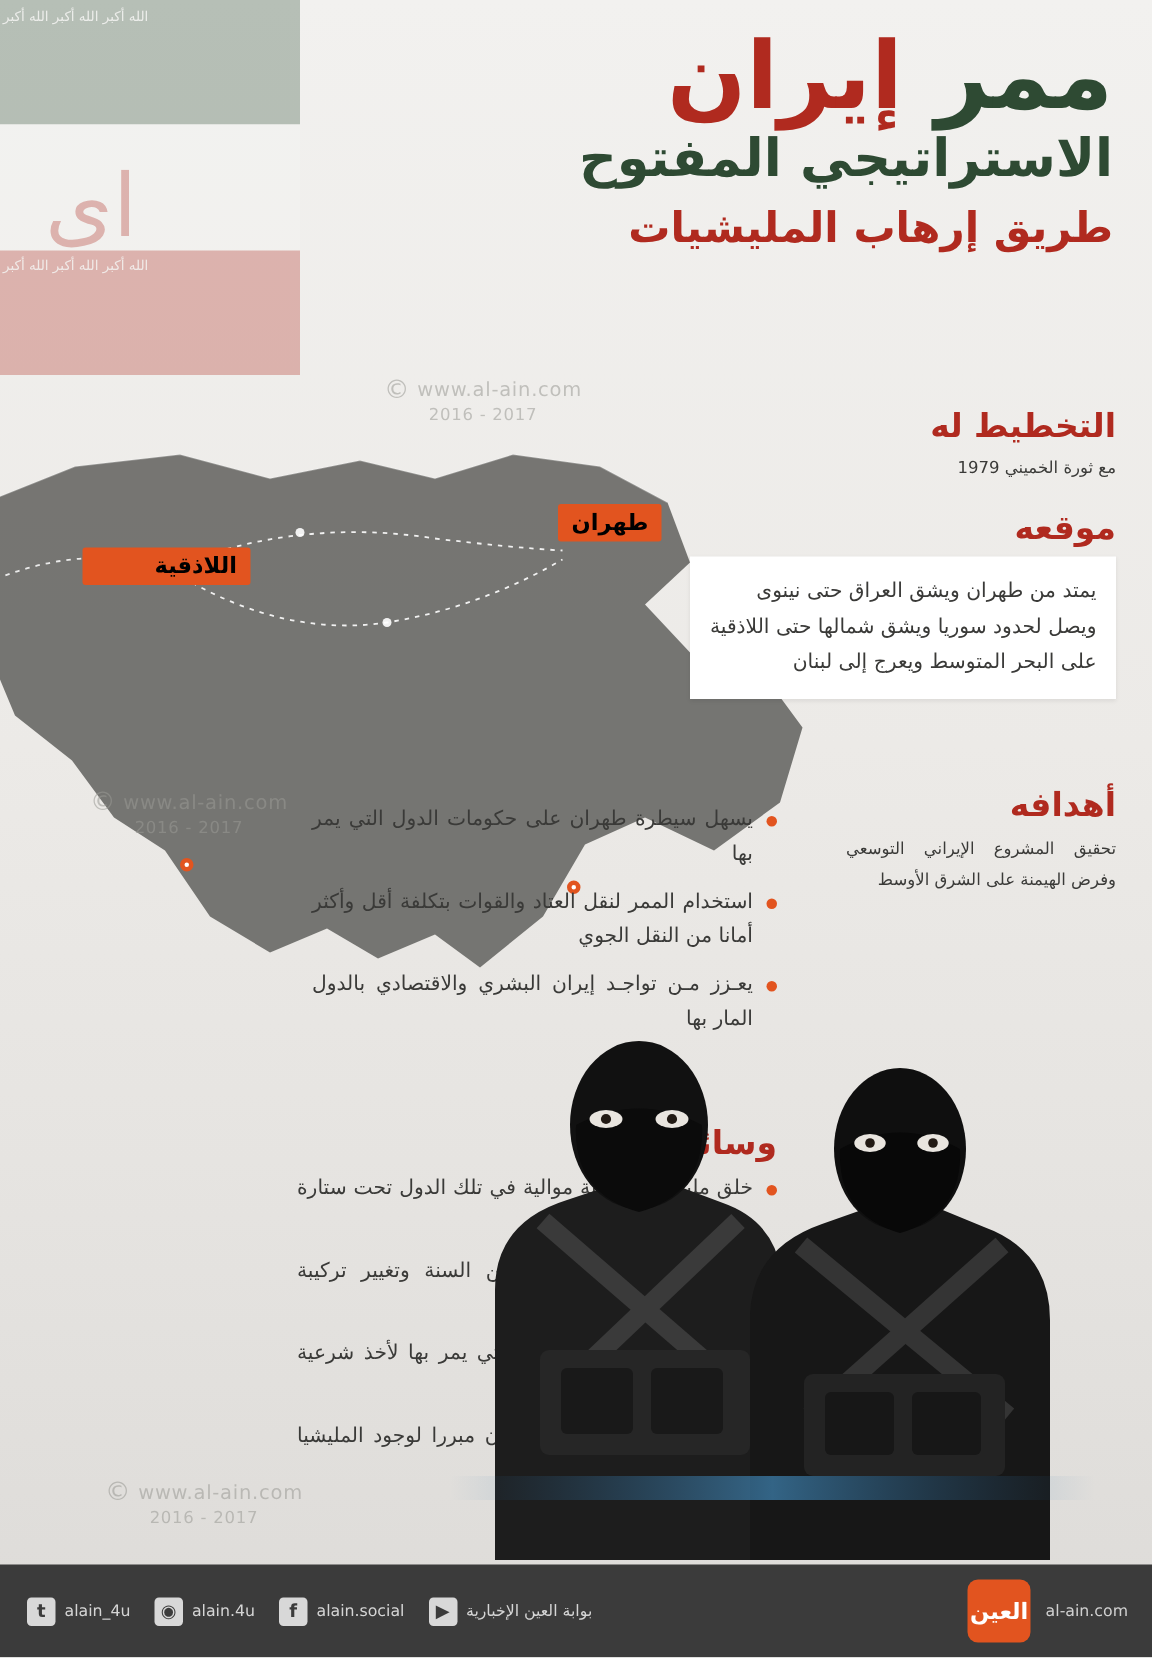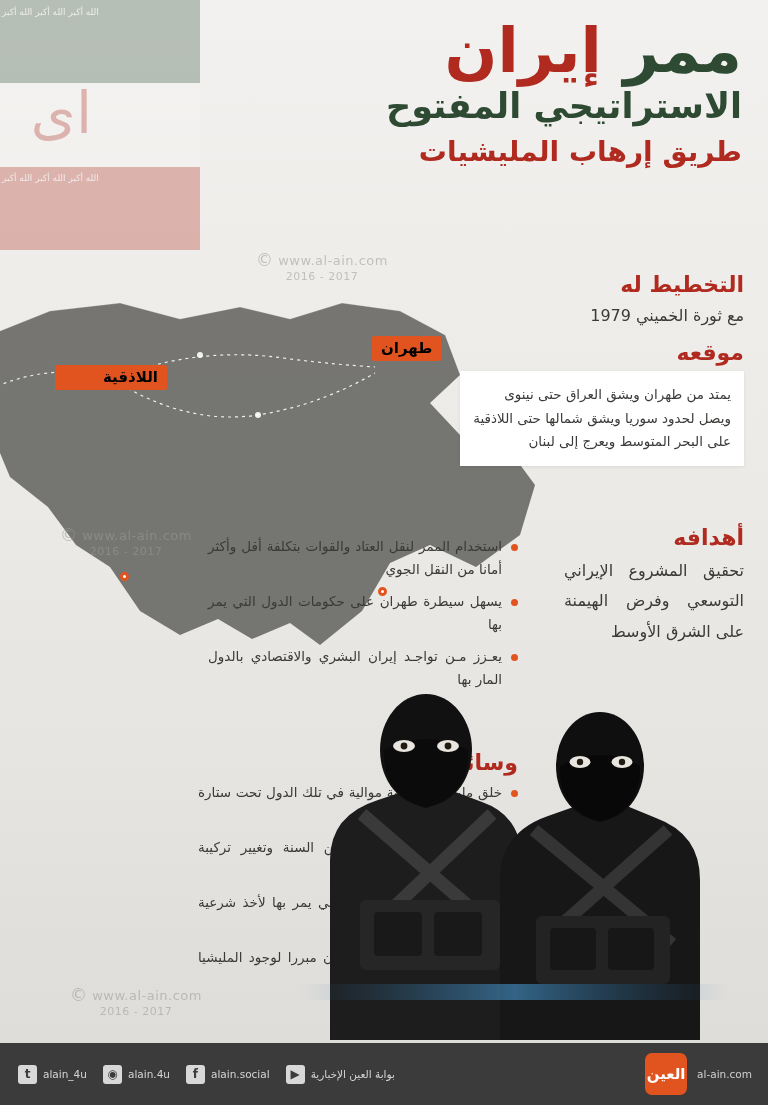--- a/index.html
+++ b/index.html
@@ -21,22 +21,22 @@
   .flag {
     position: absolute; top: 0; left: 0; width: 200px; height: 250px;
     opacity: 0.30;
     overflow: hidden;
   }
   .flag .band { position:absolute; left:0; width: 200px; }
   .flag .green { top: 0; height: 83px; background:#2f4f35; }
   .flag .white { top: 83px; height: 84px; background:#f7f7f5; }
   .flag .red   { top: 167px; height: 83px; background:#b02a1f; }
   .flag .emblem {
-    position:absolute; top:84px; left:30px; width:62px; height:58px;
-    border:0; color:#b02a1f; font-size:58px; line-height:58px; text-align:right;
+    position:absolute; top:108px; left:30px; width:62px; height:58px;
+    border:0; color:#b02a1f; font-size:58px; line-height:58px; text-align:left;
     font-family:"DejaVu Sans", sans-serif;
   }
   .flag .kufic {
     position:absolute; left:2px; top:6px; color:#ffffff; font-size:9px;
     line-height:13px; letter-spacing:1px; opacity:.85;
   }
   .flag .kufic2 { position:absolute; left:2px; top:172px; color:#ffffff; font-size:9px; line-height:13px; opacity:.85;}
 
   
   .map { position:absolute; top:215px; left:-10px; width:560px; height:560px; }
@@ -75,21 +75,21 @@
   }
   .wm .c { font-size:17px; vertical-align:-1px; }
   .wm .yr { display:block; font-size:11px; }
   .wm1 { top:250px; right:380px; }
   .wm2 { top:525px; left:60px; }
   .wm3 { top:985px; left:70px; }
 
   
   .blk { position:absolute; text-align:right; }
   .blk-title { color:#b02a1f; font-size:22px; font-weight:bold; margin-bottom:6px;text-align:right; }
-  .blk-body { color:#3a3a38; font-size:16px; line-height:1.65; }
+  .blk-body { color:#3a3a38; font-size:11px; line-height:1.65; }
 
   #blk-planning { top:272px; right:24px; width:210px; }
   #blk-location { top:340px; right:24px; width:284px; }
   .loc-card {
     background:#ffffff; padding:12px 13px; line-height:1.75;
     font-size:13.5px; color:#3a3a38; box-shadow:0 1px 3px rgba(0,0,0,.08);
   }
 
   #blk-goals { top:525px; right:24px; width:180px; }
   #blk-goals .blk-body { text-align:justify; line-height:1.9; }
@@ -204,22 +204,22 @@
     <div class="loc-card">يمتد من طهران ويشق العراق حتى نينوى ويصل لحدود سوريا ويشق شمالها حتى اللاذقية على البحر المتوسط ويعرج إلى لبنان</div>
   </div>
 
   <div class="blk" id="blk-goals">
     <div class="blk-title">أهدافه</div>
     <div class="blk-body">تحقيق المشروع الإيراني التوسعي وفرض الهيمنة على الشرق الأوسط</div>
   </div>
 
   <div class="blk" id="blk-importance">
     <ul class="bullets">
+      <li>يسهل سيطرة طهران على حكومات الدول التي يمر بها</li>
       <li>استخدام الممر لنقل العتاد والقوات بتكلفة أقل وأكثر أمانا من النقل الجوي</li>
-      <li>يسهل سيطرة طهران على حكومات الدول التي يمر بها</li>
       <li>يعـزز مـن تواجـد إيران البشري والاقتصادي بالدول المار بها</li>
     </ul>
   </div>
 
   <div class="blk" id="blk-means">
     <div class="blk-title">وسائله</div>
     <ul class="bullets">
       <li>خلق مليشيات شيعية موالية في تلك الدول تحت ستارة محاربة الإرهاب</li>
       <li>إخلاء المدن الواقعة عليه من السنة وتغيير تركيبة السكان لضمان الخضوع</li>
       <li>التحالف مع حكومات الدول التي يمر بها لأخذ شرعية لوجود المليشيات</li>

